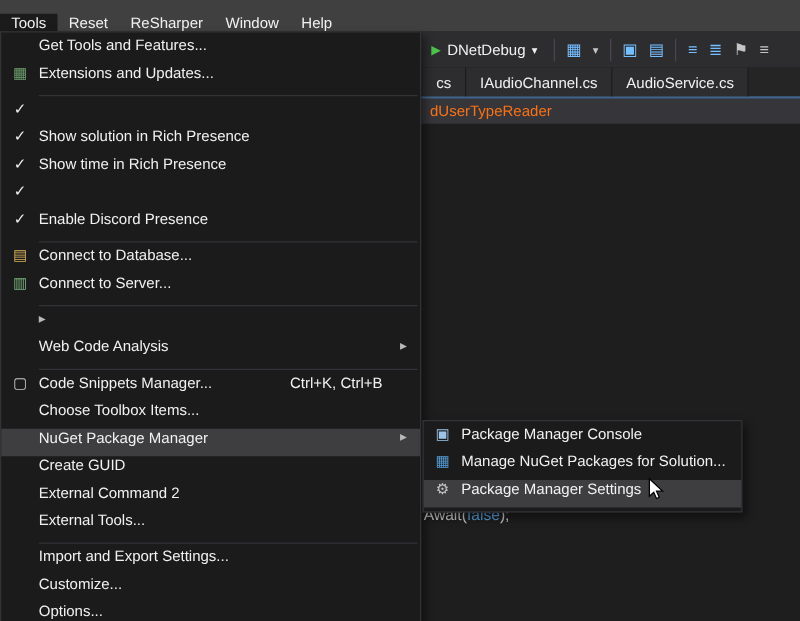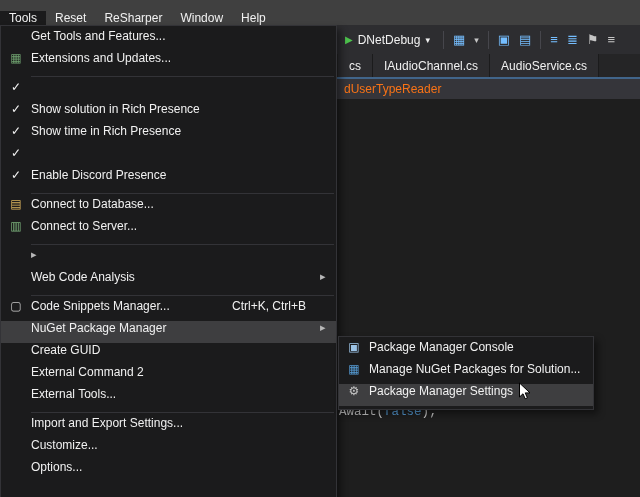--- a/index.html
+++ b/index.html
@@ -29,21 +29,21 @@
   .tabs{position:absolute;left:338px;top:0;height:23px;display:flex;font-size:12px}
   .tab{padding:0 11px;display:flex;align-items:center;background:#2d2d30;
     border-right:1px solid #1b1b1c;color:#f1f1f1;white-space:nowrap;cursor:default}
 
   
   .navbar{position:absolute;left:0;top:79px;width:100%;height:20px;background:#35353a;z-index:1}
   .nav-text{position:absolute;left:344px;top:3px;font-size:12px;color:#f97316;white-space:nowrap}
 
   
   .editor{position:absolute;left:0;top:99px;width:100%;height:398px;background:#1e1e1e;z-index:0}
-  .code-line{position:absolute;font-family:Liberation Mono, monospace;font-size:12.5px;
+  .code-line{position:absolute;font-family:Liberation Sans, sans-serif;font-size:12.5px;
     white-space:pre;color:#c8c8c8;z-index:1}
   .tok-kw{color:#569cd6}
   .cl0{left:344px;top:277px}
   .cl1{left:339px;top:306px}
   .code-line{position:absolute}
   .editor .code-line{position:absolute}
   .cl0,.cl1,.cl2,.cl3,.cl4{position:absolute}
 
   
   .menu{position:absolute;background:#1b1b1c;border:1px solid #333337;
@@ -170,20 +170,25 @@
         <span class="mi-label">Web Code Analysis</span>
         <span class="mi-arrow" style="color: rgb(184, 184, 184);">▸</span>
       </div>
       <div class="sep"></div>
       <div class="mi">
         <span class="mi-icon" style="color: rgb(197, 197, 197);">▢</span>
         <span class="mi-label">Code Snippets Manager...</span>
         <span class="mi-shortcut">Ctrl+K, Ctrl+B</span>
         <span class="mi-arrow"></span>
       </div>
+      <div class="mi">
+        <span class="mi-icon"></span>
+        <span class="mi-label">Choose Toolbox Items...</span>
+        <span class="mi-arrow"></span>
+      </div>
       <div class="mi hl">
         <span class="mi-icon"></span>
         <span class="mi-label">NuGet Package Manager</span>
         <span class="mi-arrow" style="color: rgb(184, 184, 184);">▸</span>
       </div>
       <div class="mi">
         <span class="mi-icon"></span>
         <span class="mi-label">Create GUID</span>
         <span class="mi-arrow"></span>
       </div>

